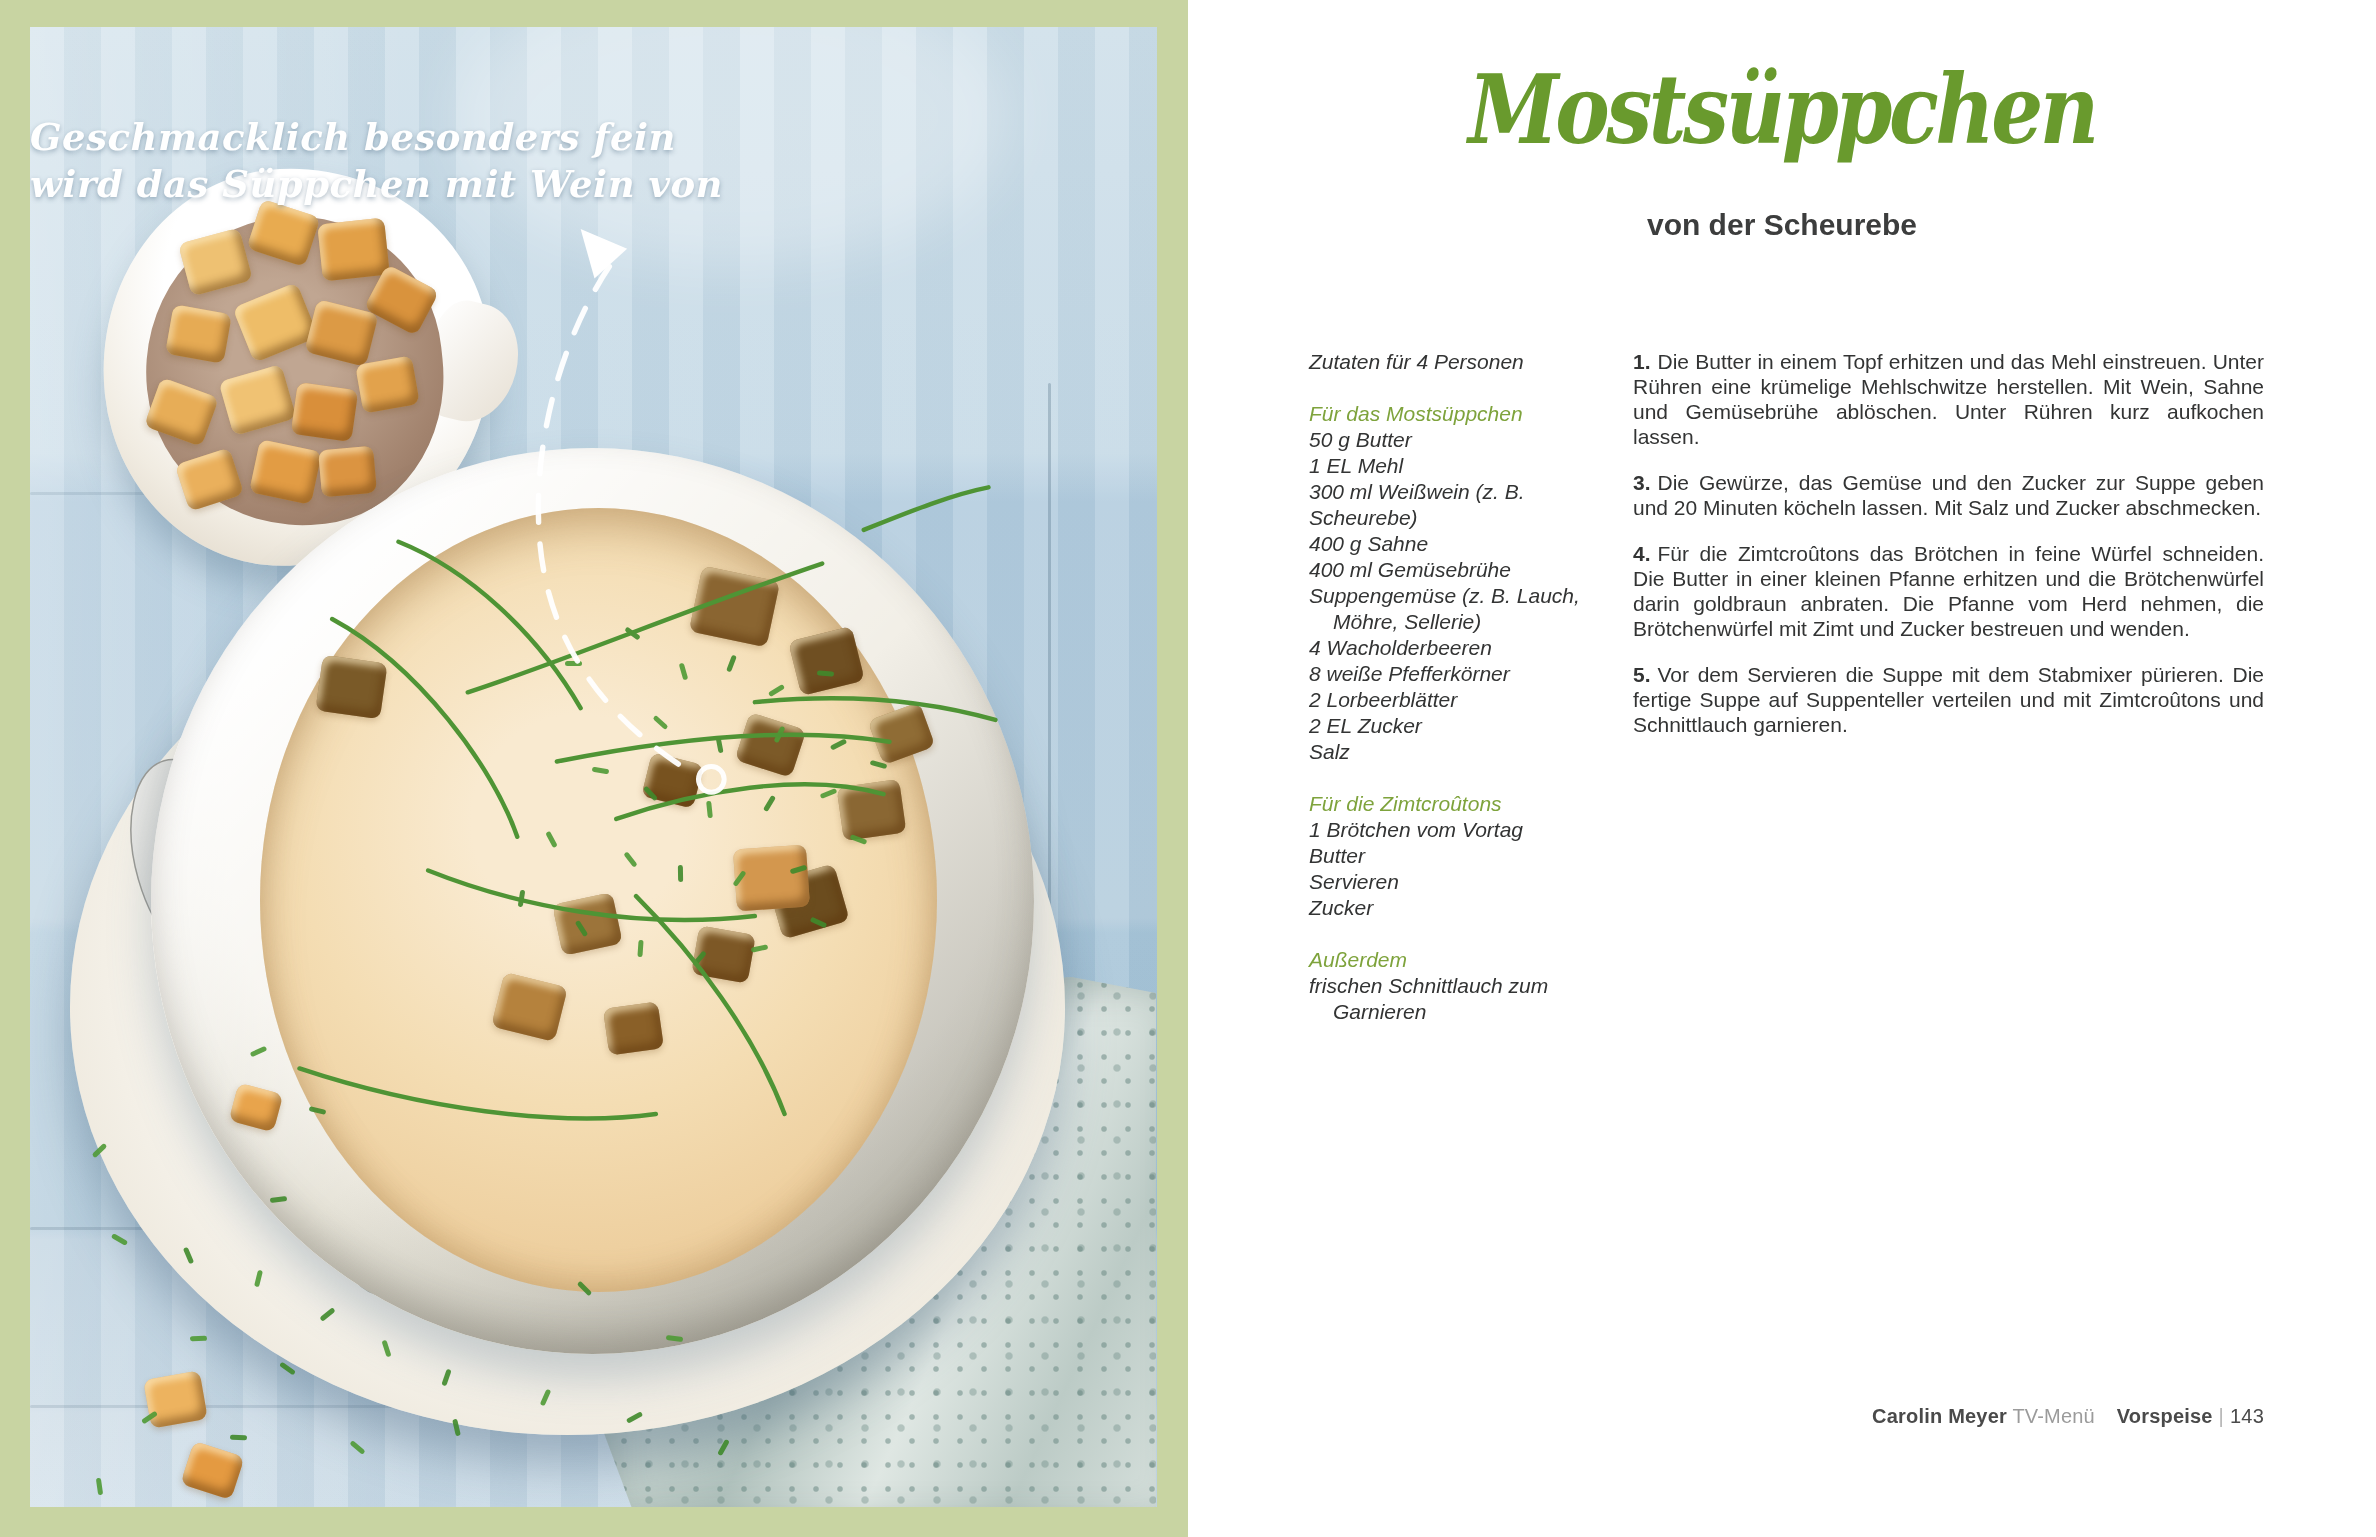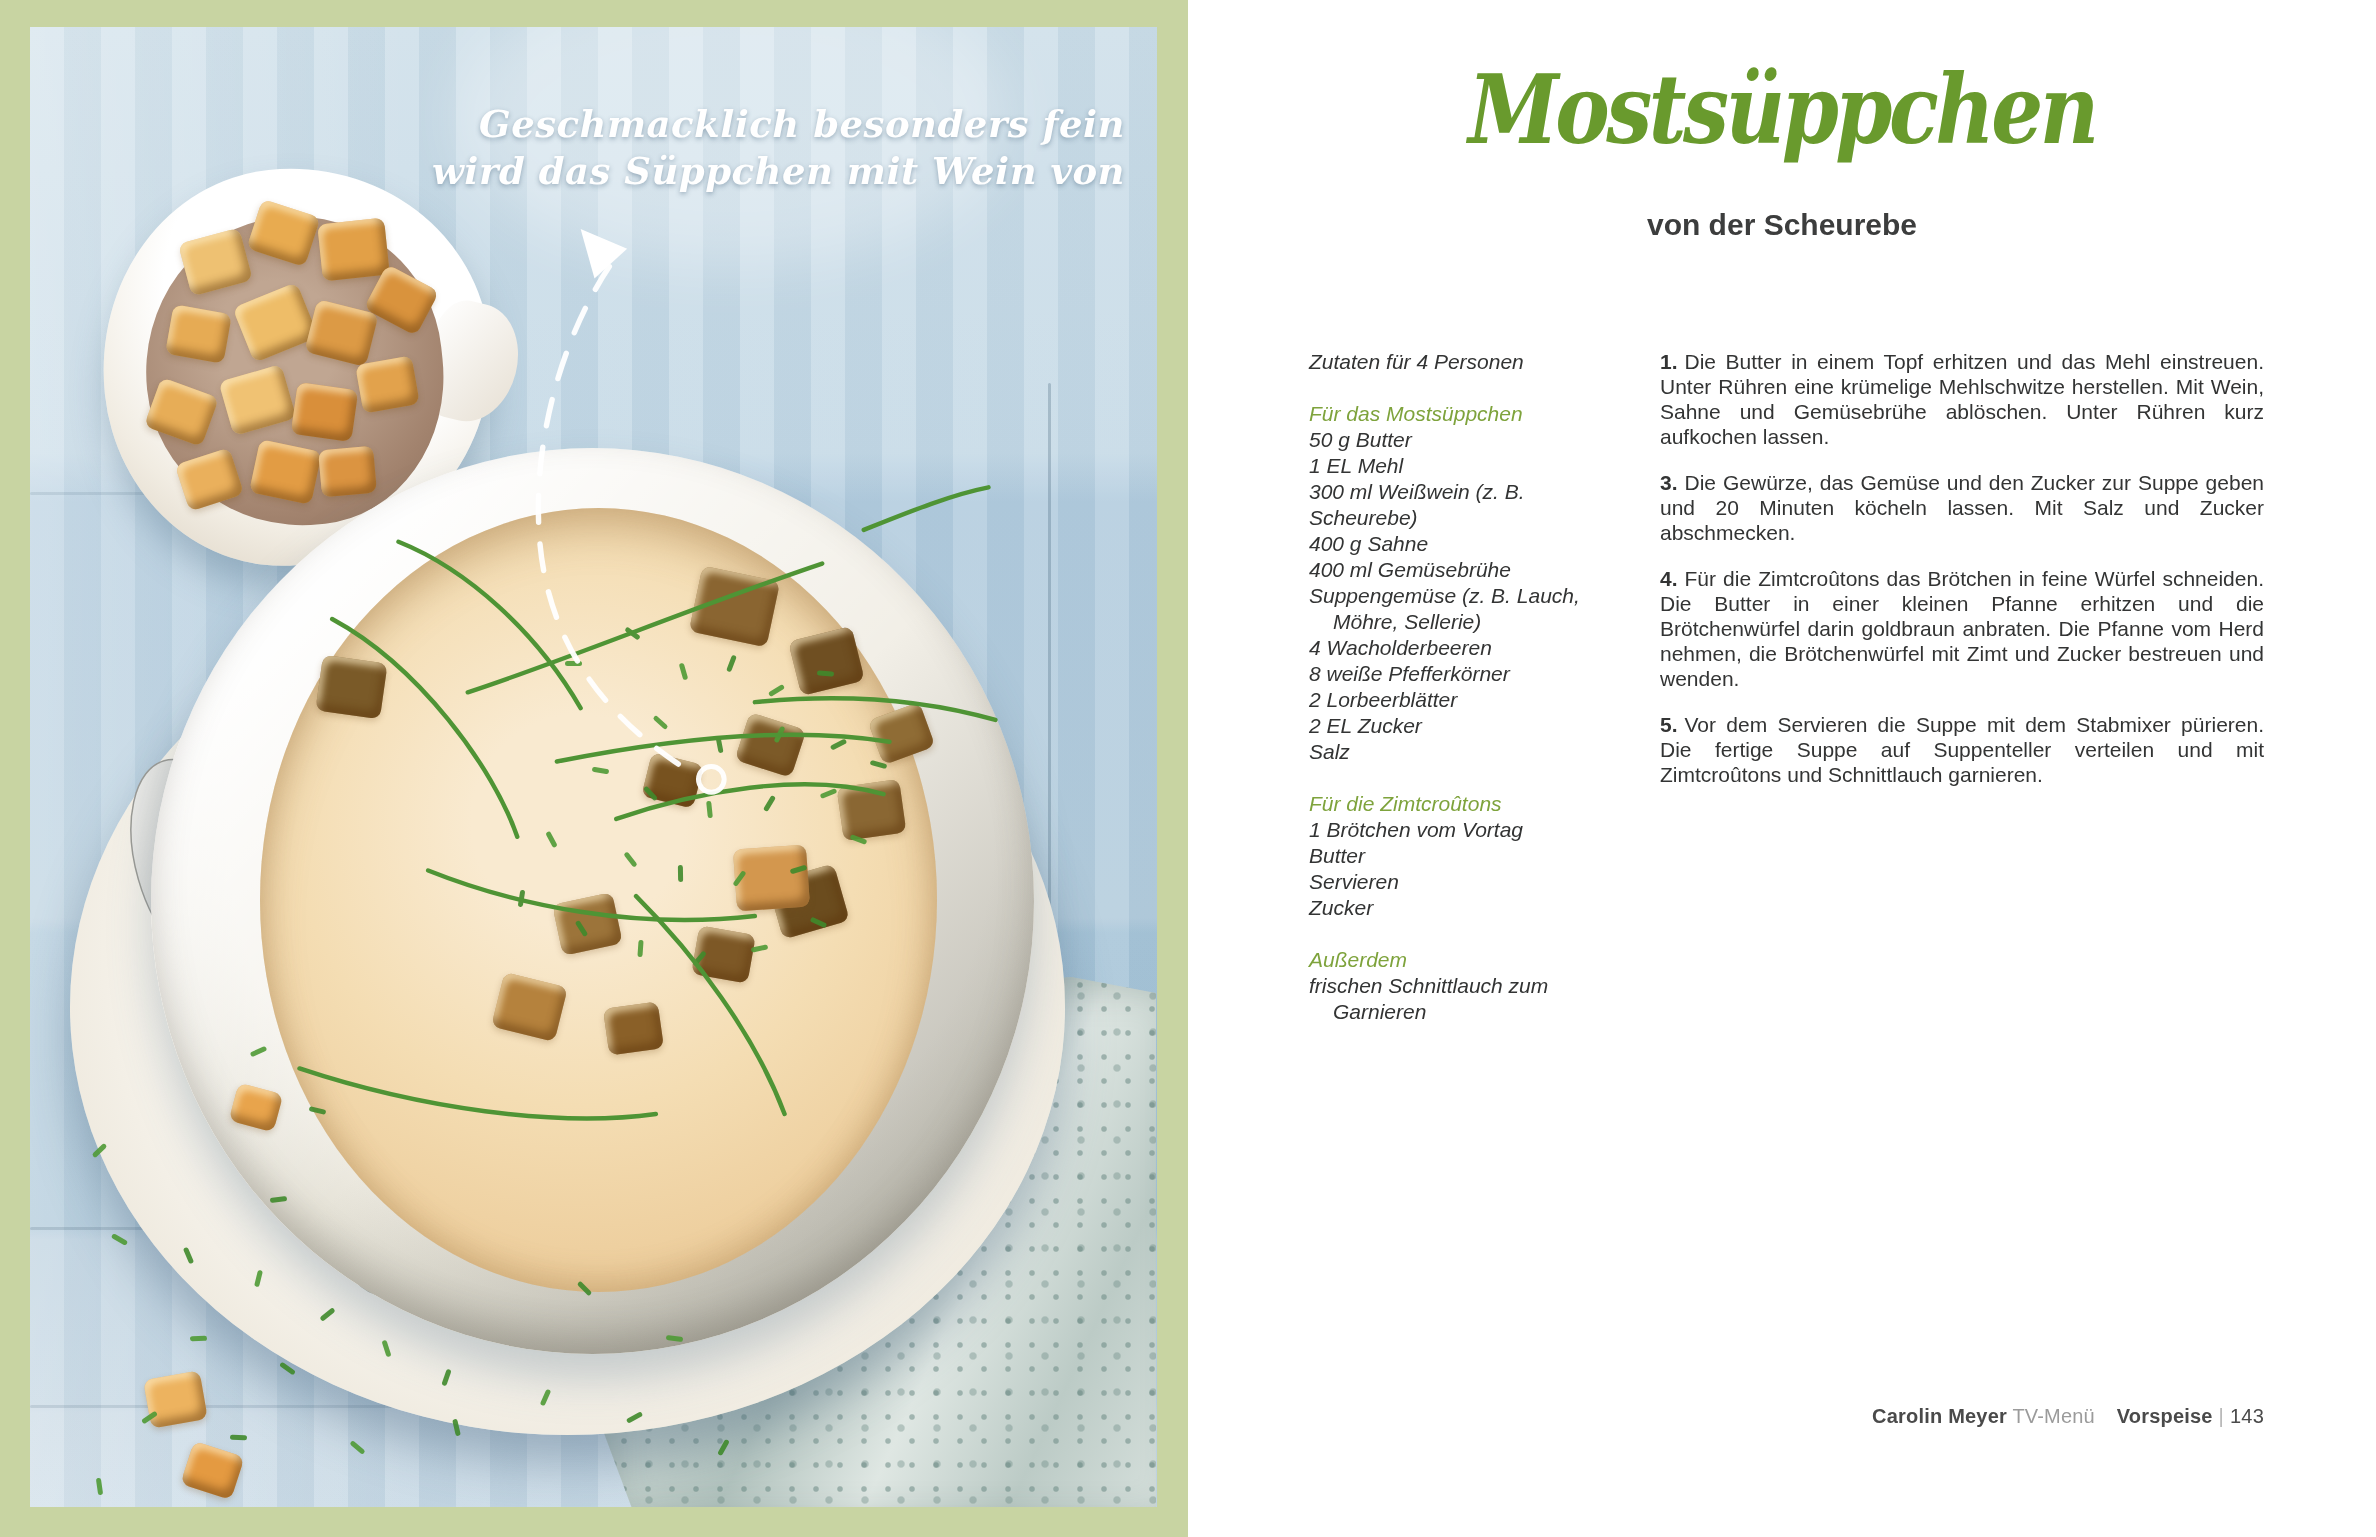--- a/index.html
+++ b/index.html
@@ -44,31 +44,31 @@
   .bit{position:absolute;width:17px;height:5px;border-radius:2.5px;}
   .photo-svg{position:absolute;left:0;top:0;width:1127px;height:1480px;}
   .napkin{position:absolute;left:562px;top:950px;width:564px;height:530px;
     clip-path:polygon(7% 100%, 0% 80%, 5% 54%, 17% 30%, 37% 11%, 61% 2%, 85% 0%, 100% 3%, 100% 100%);
     background:
       radial-gradient(circle at 8px 8px, rgba(100,132,126,.5) 2.2px, transparent 3.4px),
       radial-gradient(circle at 21px 19px, rgba(100,132,126,.36) 3px, transparent 4.4px),
       linear-gradient(115deg,#eaf0ec 0%,#ccd8d3 28%,#b2c3be 46%,#dfe7e3 64%,#bccbc6 82%,#d5dfdb 100%);
     background-size:24px 24px,36px 36px,100% 100%;
     box-shadow:inset 22px 12px 36px rgba(66,92,86,.28);}
-  .note{position:absolute;left:0;top:74px;width:1095px;text-align:right;color:#ffffff;
+  .note{position:absolute;left:0;top:87px;width:1095px;text-align:left;color:#ffffff;
     font-family:"DejaVu Serif",serif;font-style:italic;font-weight:600;font-size:37px;line-height:47px;
     text-shadow:0 2px 5px rgba(70,100,124,.45);letter-spacing:0.5px;}
   
   .page-right{position:absolute;left:1188px;top:8px;width:1188px;height:1481px;background:#ffffff;color:#353636;}
   .title{position:absolute;left:0;top:42px;width:1188px;margin:0;text-align:center;
     font-family:"DejaVu Serif",serif;font-style:italic;font-weight:700;font-size:95px;line-height:119px;
     color:#699a2d;letter-spacing:-4px;transform:scaleX(.86);}
   .subtitle{position:absolute;left:0;top:198px;width:1188px;text-align:center;
     font-weight:700;font-size:30px;line-height:37px;color:#3c3d3d;}
-  .content{position:absolute;left:121px;top:341px;width:955px;display:flex;gap:54px;}
+  .content{position:absolute;left:121px;top:341px;width:955px;display:flex;gap:27px;}
   .ingredients{width:297px;flex:0 0 297px;font-style:italic;font-size:21px;line-height:26px;color:#333434;}
   .servings{margin:0 0 26px 0;}
   .ing-head{color:#7ea33c;}
   .ing-sec{margin-top:26px;}
   .ing-item.indent{padding-left:24px;}
   .steps{flex:1;font-size:21px;line-height:25px;text-align:justify;color:#333434;}
   .step{margin:0 0 21px 0;}
   .step .num{font-weight:700;margin-right:7px;}
   .footer{position:absolute;right:112px;bottom:61px;font-size:20px;color:#4a4a4a;letter-spacing:0.2px;}
   .footer .b{font-weight:700;margin-left:16px;}

